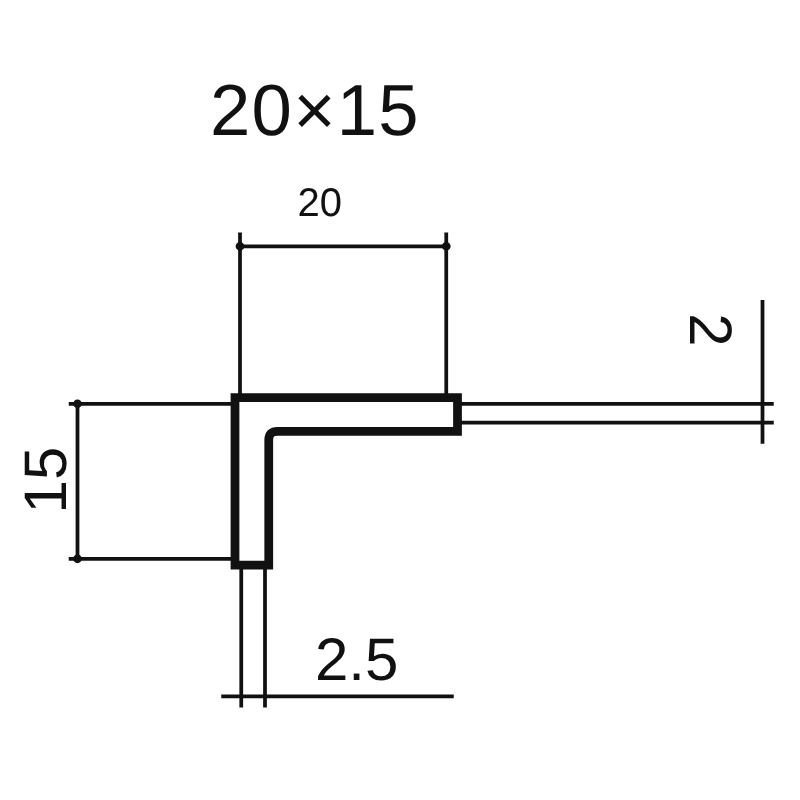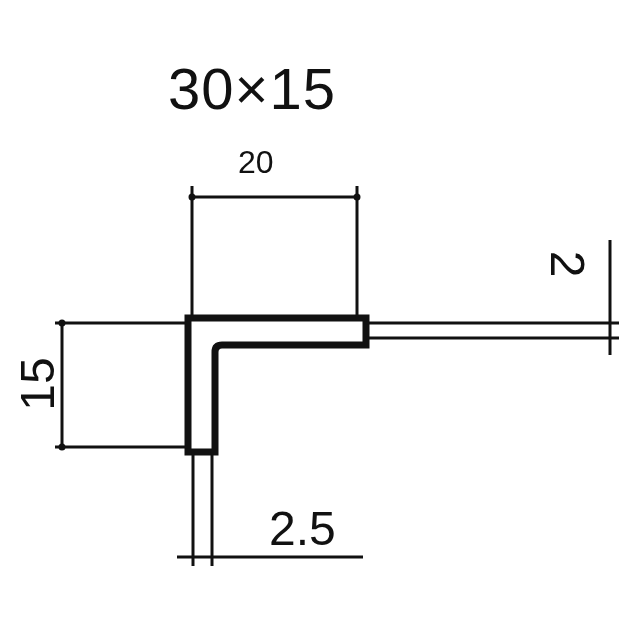--- a/index.html
+++ b/index.html
@@ -1,21 +1,21 @@
 <!DOCTYPE html>
 <html><head>
   <meta charset="utf-8">
   <style>
     html, body { margin: 0; padding: 0; background: #ffffff; }
     body { width: 640px; height: 640px; position: relative; overflow: hidden; }
     #drawing { position: absolute; left: 0; top: 0; width: 640px; height: 640px; }
     .label { position: absolute; font-family: "Liberation Sans", sans-serif; color: #111111; line-height: 1; white-space: nowrap; }
     .title { left: 168px; top: 60px; font-size: 58px; letter-spacing: 1px; }
     .dim-top { left: 238px; top: 146px; font-size: 32px; }
-    .dim-bottom { left: 269px; top: 505px; font-size: 48px; }
+    .dim-bottom { left: 252px; top: 505px; font-size: 48px; }
     .dim-left { left: 8px; top: 360px; font-size: 48px; transform: rotate(-90deg); transform-origin: center center; width: 60px; text-align: center; }
     .dim-right { left: 547px; top: 240px; font-size: 48px; transform: rotate(90deg); transform-origin: center center; width: 40px; text-align: center; }
   </style>
 </head>
 <body>
 
 <svg id="drawing" viewBox="0 0 640 640" xmlns="http://www.w3.org/2000/svg">
 
   <path d="M188,318 L366,318 L366,345 L222,345 Q215,345 215,352 L215,452 L188,452 Z" fill="#ffffff" stroke="#111111" stroke-width="7" stroke-linejoin="miter"></path>
 
@@ -41,17 +41,17 @@
     <circle cx="62" cy="447" r="2" fill="#111111"></circle>
   </g>
 
   <g stroke="#111111" stroke-width="3">
     <line x1="193" y1="452" x2="193" y2="566"></line>
     <line x1="212" y1="452" x2="212" y2="566"></line>
     <line x1="177" y1="557" x2="363" y2="557"></line>
   </g>
 </svg>
 
-<div class="label title">30×15</div>
+<div class="label title">20×15</div>
 <div class="label dim-top">20</div>
 <div class="label dim-left">15</div>
 <div class="label dim-right">2</div>
 <div class="label dim-bottom">2.5</div>
 
 </body></html>

